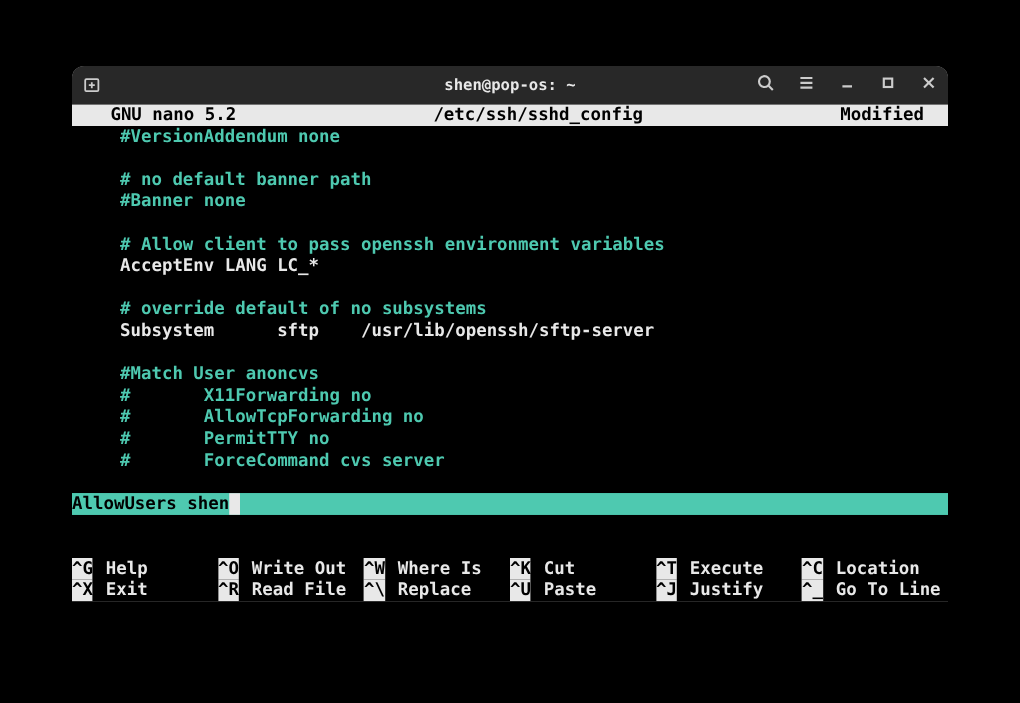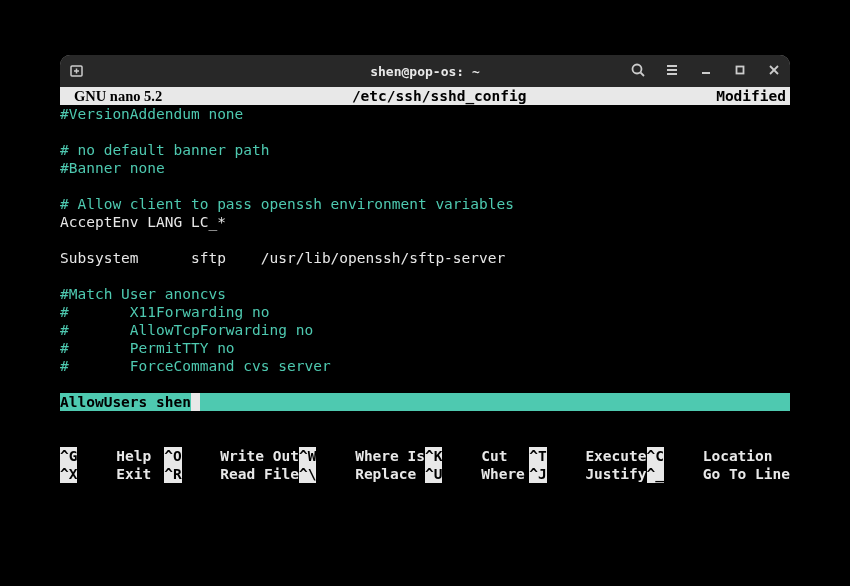--- a/index.html
+++ b/index.html
@@ -71,46 +71,46 @@
       font-weight: bold;
     }
     .header-line {
       background: #e8e8e8;
       color: #000;
       display: flex;
       font-weight: bold;
     }
     .header-left {
       flex: 0 0 auto;
-      padding-left: 14px;
-      font-family: Liberation Serif, serif;
+      padding-left: 32px;
     }
     .header-center {
       flex: 1;
       text-align: center;
     }
     .header-right {
       flex: 0 0 auto;
-      padding-right: 4px;
+      padding-right: 20px;
     }
     .editor-content {
       padding: 0;
     }
     .comment {
       color: #4ec9b0;
       font-weight: bold;
     }
     .plain {
       color: #e8e8e8;
       font-weight: bold;
     }
     .line {
       white-space: pre;
       height: 18px;
-      font-weight: normal;
+      font-weight: bold;
+      margin-left: 40px;
     }
     .empty-line {
       height: 18px;
     }
     .cursor-line {
       background: #4ec9b0;
       color: #000;
       display: flex;
       font-weight: bold;
     }
@@ -138,21 +138,20 @@
       display: flex;
       white-space: pre;
     }
     .key {
       background: #e8e8e8;
       color: #000;
       font-weight: bold;
     }
     .keylabel {
       padding-left: 2px;
-      margin-left: 28px;
     }
     svg {
       width: 16px;
       height: 16px;
     }
   </style>
 </head>
 <body>
 
 <div class="window">
@@ -207,20 +206,21 @@
 
     <div class="editor-content" id="editor-lines">
         <div class="line comment">#VersionAddendum none</div>
         <div class="empty-line">&nbsp;</div>
         <div class="line comment"># no default banner path</div>
         <div class="line comment">#Banner none</div>
         <div class="empty-line">&nbsp;</div>
         <div class="line comment"># Allow client to pass openssh environment variables</div>
         <div class="line plain">AcceptEnv LANG LC_*</div>
         <div class="empty-line">&nbsp;</div>
+        <div class="line comment"># override default of no subsystems</div>
         <div class="line plain">Subsystem      sftp    /usr/lib/openssh/sftp-server</div>
         <div class="empty-line">&nbsp;</div>
         <div class="line comment">#Match User anoncvs</div>
         <div class="line comment">#       X11Forwarding no</div>
         <div class="line comment">#       AllowTcpForwarding no</div>
         <div class="line comment">#       PermitTTY no</div>
         <div class="line comment">#       ForceCommand cvs server</div>
         <div class="empty-line">&nbsp;</div>
       </div>
 
@@ -236,18 +236,18 @@
     <div class="shortcuts" id="shortcuts">
         <div class="shortcut"><span class="key">^G</span><span class="keylabel"> Help</span></div>
         <div class="shortcut"><span class="key">^O</span><span class="keylabel"> Write Out</span></div>
         <div class="shortcut"><span class="key">^W</span><span class="keylabel"> Where Is</span></div>
         <div class="shortcut"><span class="key">^K</span><span class="keylabel"> Cut</span></div>
         <div class="shortcut"><span class="key">^T</span><span class="keylabel"> Execute</span></div>
         <div class="shortcut"><span class="key">^C</span><span class="keylabel"> Location</span></div>
         <div class="shortcut"><span class="key">^X</span><span class="keylabel"> Exit</span></div>
         <div class="shortcut"><span class="key">^R</span><span class="keylabel"> Read File</span></div>
         <div class="shortcut"><span class="key">^\</span><span class="keylabel"> Replace</span></div>
-        <div class="shortcut"><span class="key">^U</span><span class="keylabel"> Where</span></div>
+        <div class="shortcut"><span class="key">^U</span><span class="keylabel"> Paste</span></div>
         <div class="shortcut"><span class="key">^J</span><span class="keylabel"> Justify</span></div>
         <div class="shortcut"><span class="key">^_</span><span class="keylabel"> Go To Line</span></div>
       </div>
   </div>
 </div>
 
 </body></html>

